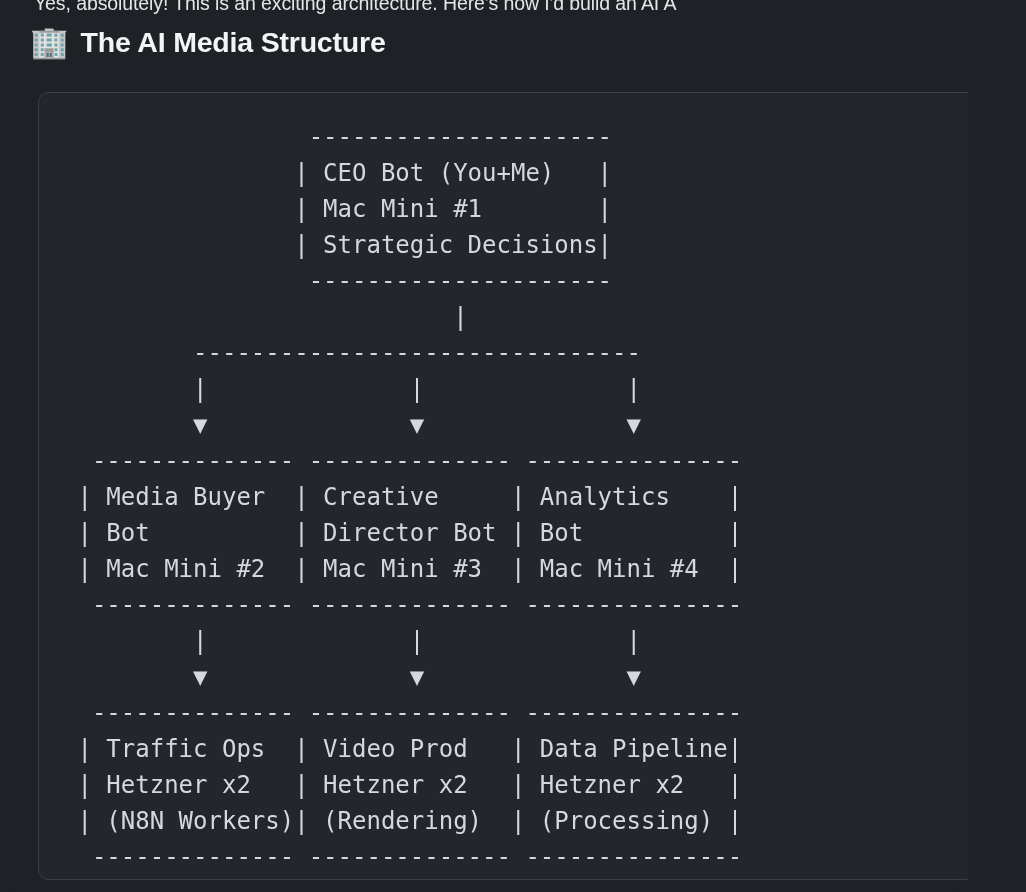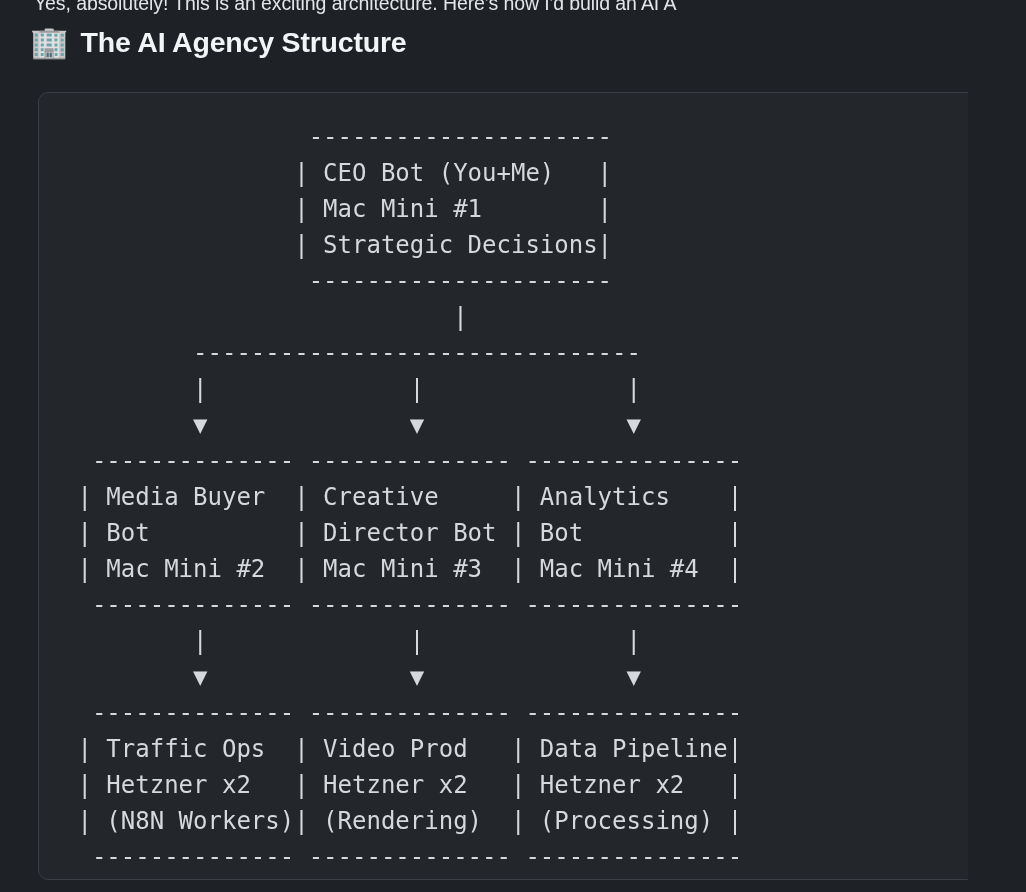--- a/index.html
+++ b/index.html
@@ -92,21 +92,21 @@
 </style>
 </head>
 <body>
 
 <div id="page">
 
   <div class="cut-paragraph">Yes, absolutely! This is an exciting architecture. Here's how I'd build an AI A</div>
 
   <div class="heading">
     <span class="emoji">🏢</span>
-    <span class="htext">The AI Agency Structure</span>
+    <span class="htext">The AI Media Structure</span>
   </div>
 
   <div class="codeblock">
     <pre><code>                 ---------------------
                 | CEO Bot (You+Me)   |
                 | Mac Mini #1        |
                 | Strategic Decisions|
                  ---------------------
                            |
          -------------------------------

